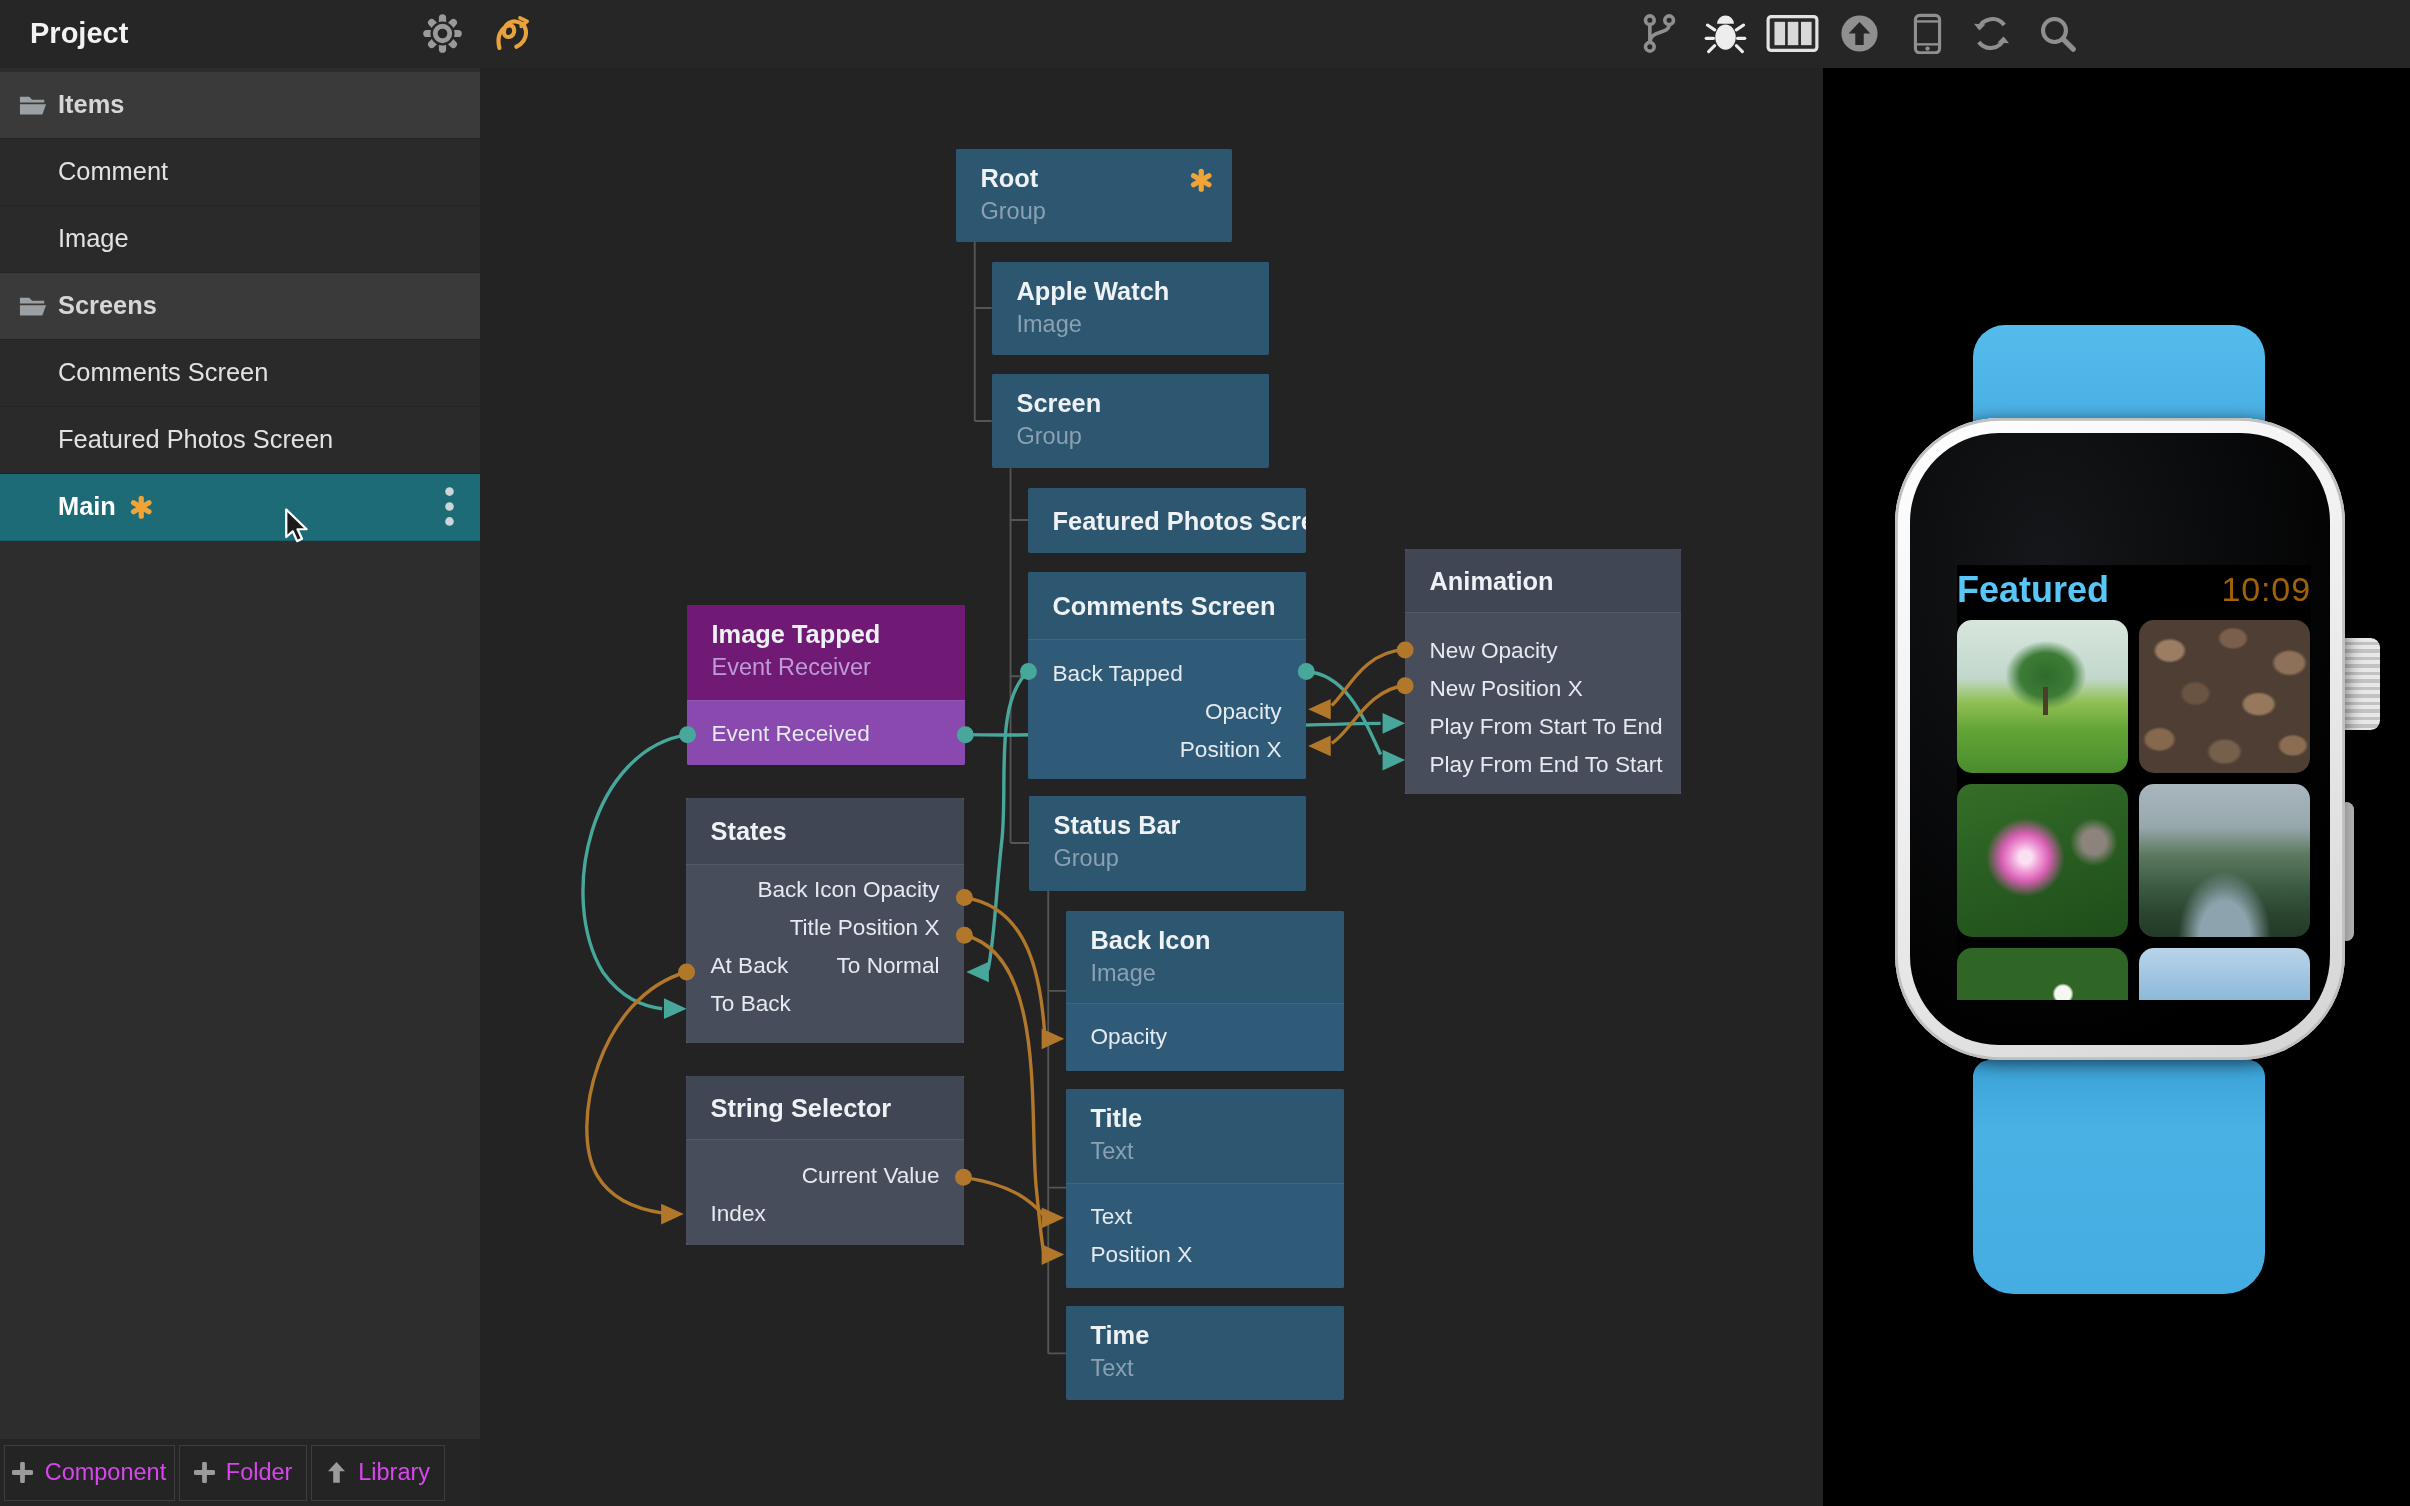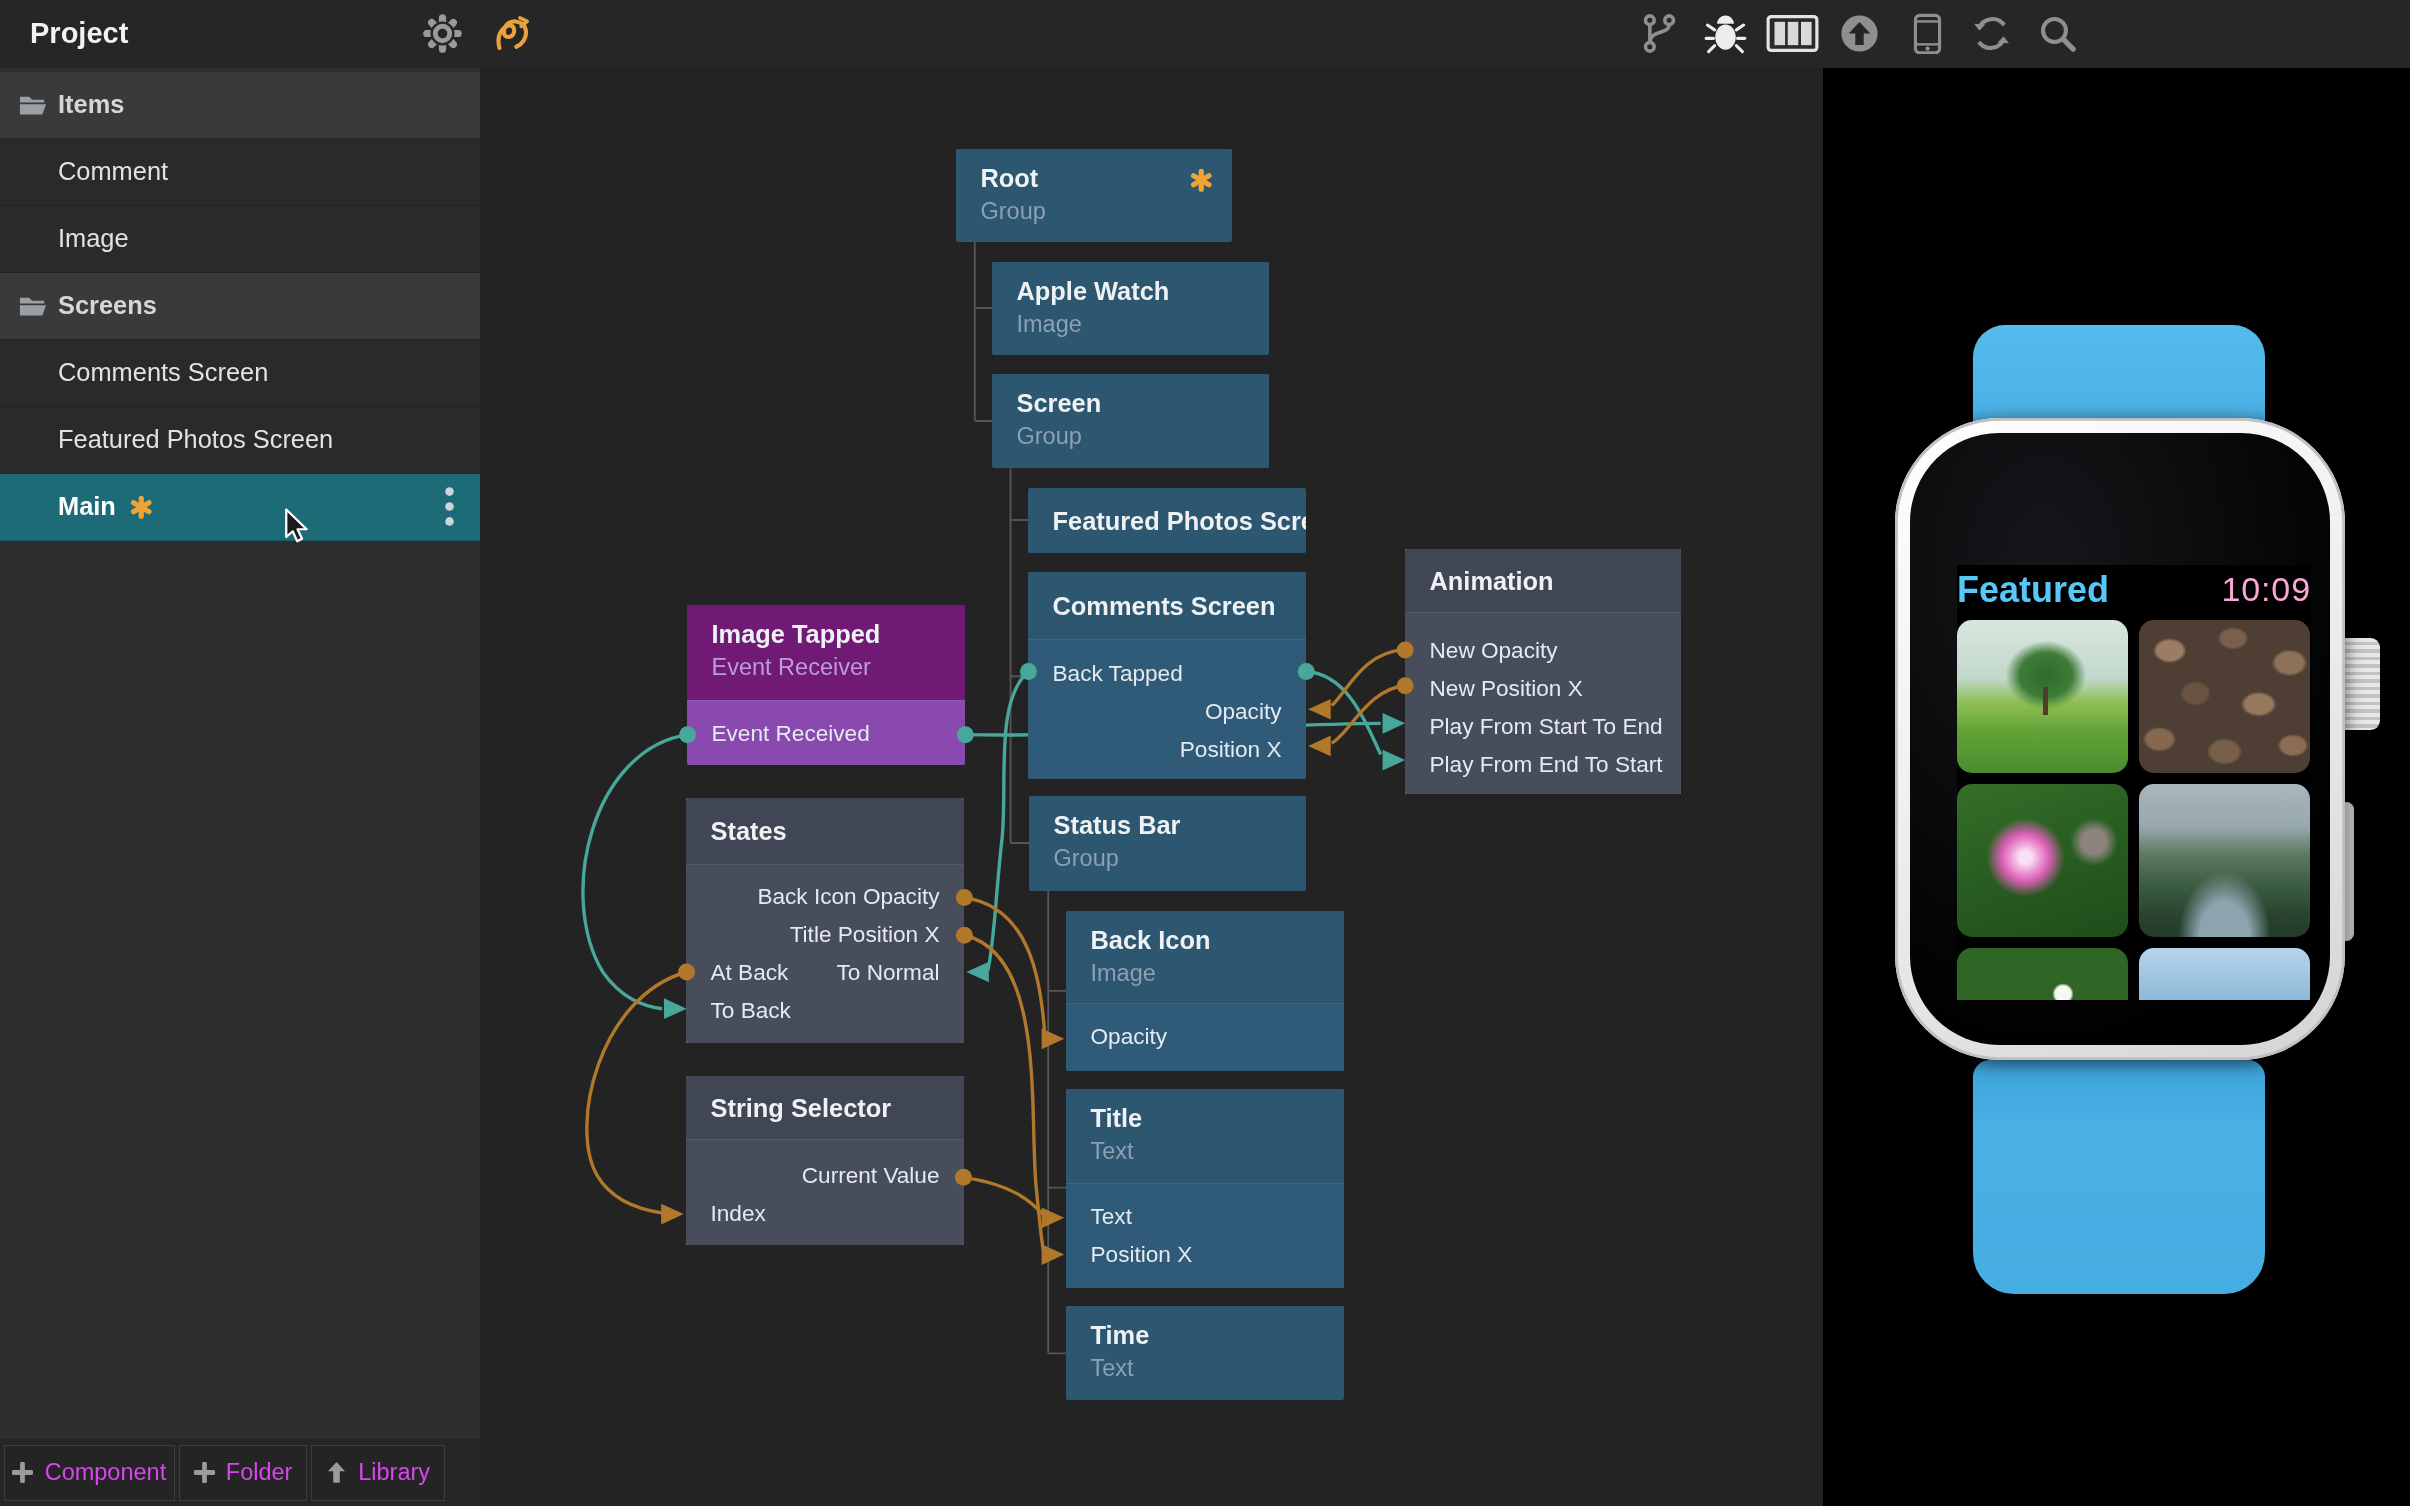--- a/index.html
+++ b/index.html
@@ -72,21 +72,21 @@
   .sidebtn{position:absolute;left:516px;top:734px;width:15px;height:139px;border-radius:7.5px;z-index:1;
          background:linear-gradient(90deg,#f2f2f2,#bdbdbd);}
   .case{position:absolute;left:72px;top:350px;width:450px;height:642px;border-radius:105px;z-index:2;
         background:linear-gradient(150deg,#ffffff 0%,#efefef 45%,#d4d4d4 100%);
         box-shadow:inset 0 0 0 2.8px #bfbfbf, 0 3.8px 17px rgba(0,0,0,0.6);}
   .glass{position:absolute;left:15px;top:15px;width:420px;height:612px;border-radius:89px;
          background:radial-gradient(130% 130% at 32% 22%,#15171a 0%,#000 62%);}
   .display{position:absolute;left:47px;top:132px;width:354px;height:435px;overflow:hidden;background:#000;}
   .statusrow{display:flex;justify-content:space-between;align-items:center;height:49px;}
   .nav-title{font-size:36px;font-weight:600;color:#58c7f7;}
-  .clock{font-size:34px;font-weight:500;color:#f9a8d4;letter-spacing:0.9px;}
+  .clock{font-size:34px;font-weight:500;color:#a16207;letter-spacing:0.9px;}
   .grid{margin-top:5.6px;display:grid;grid-template-columns:171px 171px;grid-auto-rows:153px;gap:11.3px;}
   .ph{border-radius:15px;overflow:hidden;position:relative;}
   .ph1{background:
     radial-gradient(58px 49px at 52% 36%,#2f6b2d 0%,#3d7c36 45%,rgba(61,124,54,0) 70%),
     linear-gradient(180deg,#d8e6dd 0%,#c2d8cc 38%,#8fbf53 54%,#63a437 72%,#4a8c2e 100%);}
   .ph1 .trunk{position:absolute;left:50%;top:44%;width:5.6px;height:28px;background:#4e3d2a;}
   .ph2{background:
     radial-gradient(28px 21px at 18% 20%,#9b7d63 0 46%,rgba(0,0,0,0) 60%),
     radial-gradient(26px 19px at 55% 12%,#7a5f4c 0 46%,rgba(0,0,0,0) 60%),
     radial-gradient(30px 22.6px at 88% 28%,#8d7158 0 46%,rgba(0,0,0,0) 60%),
@@ -359,21 +359,21 @@
     </div>
     <div class="bd" style="height:65px">
       <div class="prow big">Event Received</div>
     </div>
   </div>
 
   <div class="node gray" style="left:686px;top:798px;width:278px;height:245px">
     <div class="hd single" style="height:66px">
       <div class="t">States</div>
     </div>
-    <div class="bd" style="height:179px;padding-top:13px">
+    <div class="bd" style="height:179px;padding-top:6px">
       <div class="prow right">Back Icon Opacity</div>
       <div class="prow right">Title Position X</div>
       <div class="prow split">
         <span>At Back</span>
         <span>To Normal</span>
       </div>
       <div class="prow">To Back</div>
     </div>
   </div>
 

